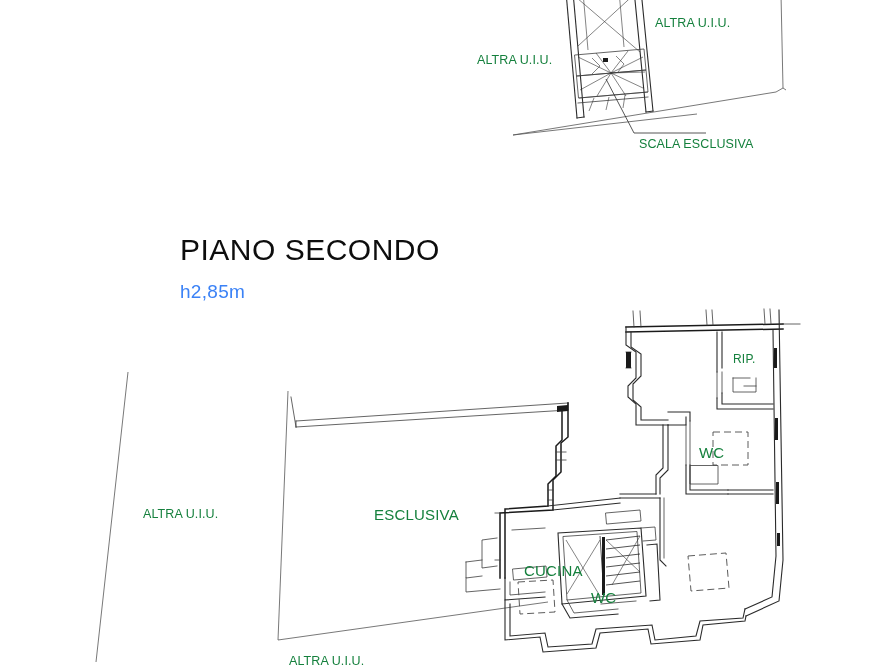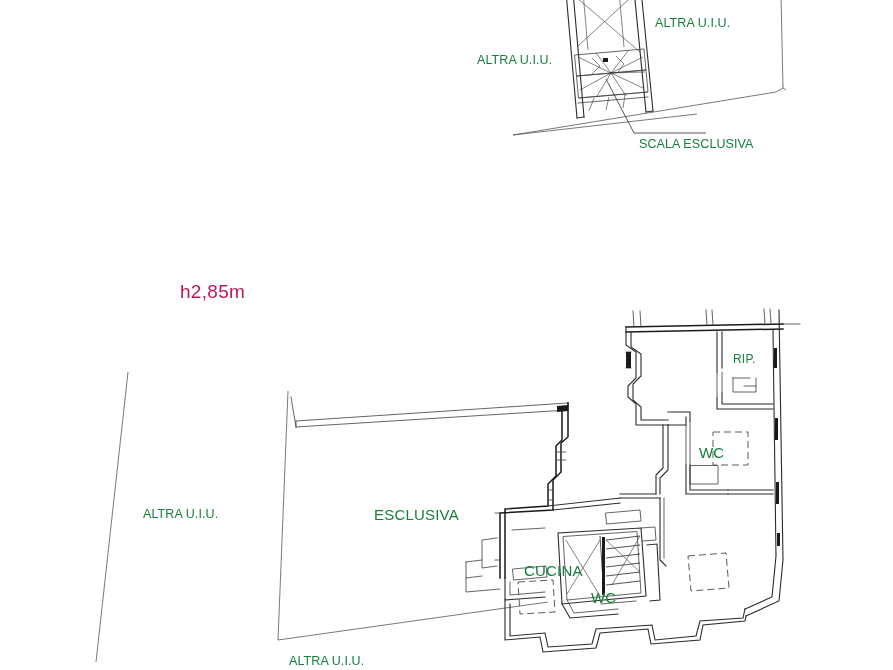--- a/index.html
+++ b/index.html
@@ -110,21 +110,21 @@
     font-size: 30px;
     letter-spacing: 0.5px;
     color: #0d0d0d;
     font-family: "Liberation Sans", sans-serif;
     white-space: nowrap;
   }
   .title-sub {
     position: absolute;
     font-size: 19px;
     letter-spacing: 0.3px;
-    color: #be185d;
+    color: #3b82f6;
     font-family: "Liberation Sans", sans-serif;
     white-space: nowrap;
   }
 </style>
 </head>
 <body>
 
 <div id="plan-root">
 
   <svg id="plan-svg" viewBox="0 0 893 670" xmlns="http://www.w3.org/2000/svg">
@@ -276,28 +276,29 @@
       <path class="wall-thin" d="M 466 578 L 466 592 L 500 589"></path>
     </g>
   </svg>
 
   <div class="lbl lbl-unit" style="left:477px; top:54px;">ALTRA U.I.U.</div>
 
   <div class="lbl lbl-unit" style="left:655px; top:17px;">ALTRA U.I.U.</div>
 
   <div class="lbl lbl-unit" style="left:639px; top:127px;margin-top:11px;">SCALA ESCLUSIVA</div>
 
+  <div class="title-main" style="left:180px; top:233px;">PIANO SECONDO</div>
 
   <div class="title-sub" style="left:180px; top:281px;">h2,85m</div>
 
   <div class="lbl lbl-unit" style="left:143px; top:508px;">ALTRA U.I.U.</div>
 
   <div class="lbl lbl-room" style="left:374px; top:507px;">ESCLUSIVA</div>
 
-  <div class="lbl lbl-room" style="left:524px; top:563px;">CUCINA</div>
+  <div class="lbl lbl-room" style="left:506px; top:563px;padding-left:18px;">CUCINA</div>
 
   <div class="lbl lbl-room" style="left:591px; top:590px;">WC</div>
 
   <div class="lbl lbl-room" style="left:699px; top:445px;">WC</div>
 
   <div class="lbl lbl-small" style="left:733px; top:353px;">RIP.</div>
 
   <div class="lbl lbl-unit" style="left:289px; top:655px;">ALTRA U.I.U.</div>
 
 </div>

